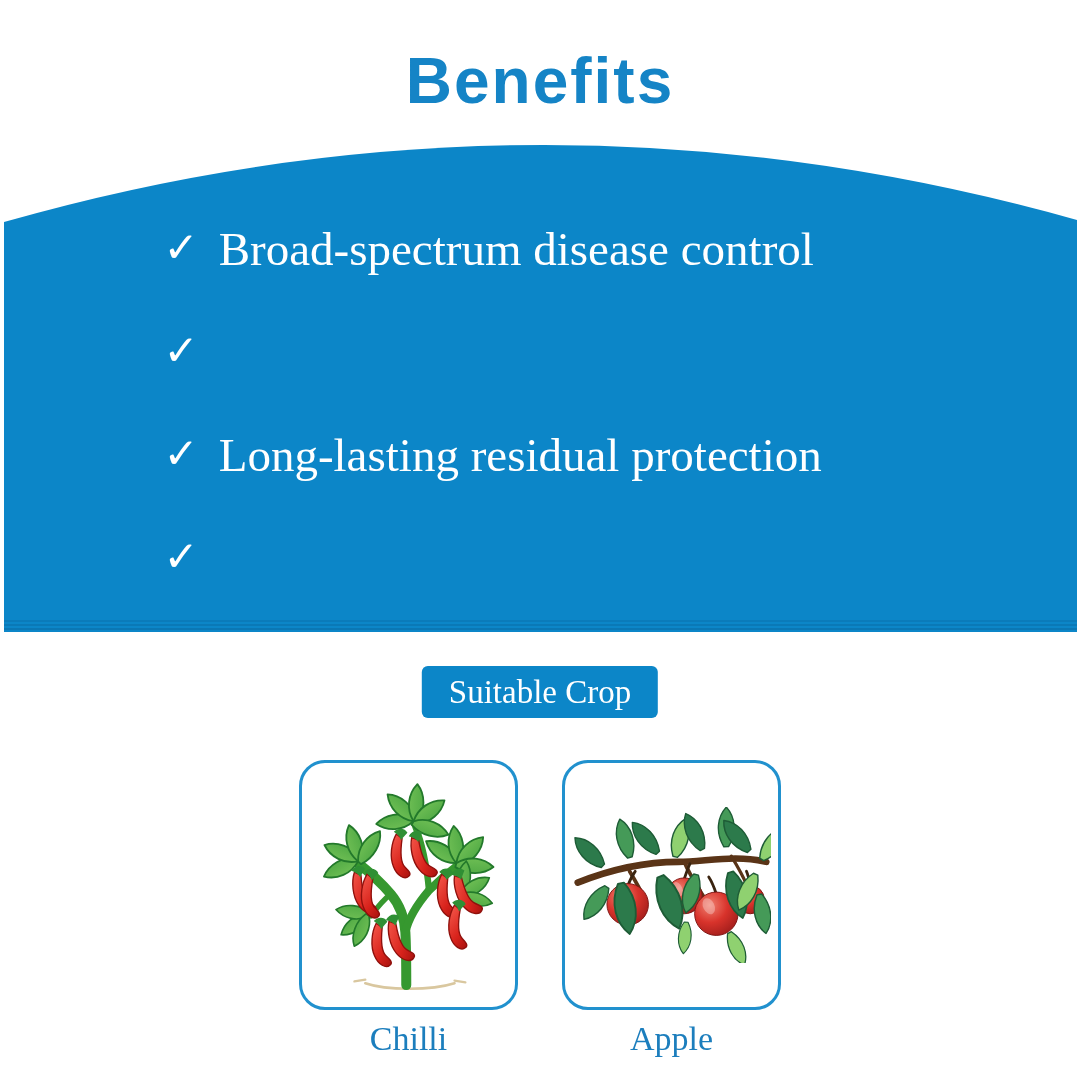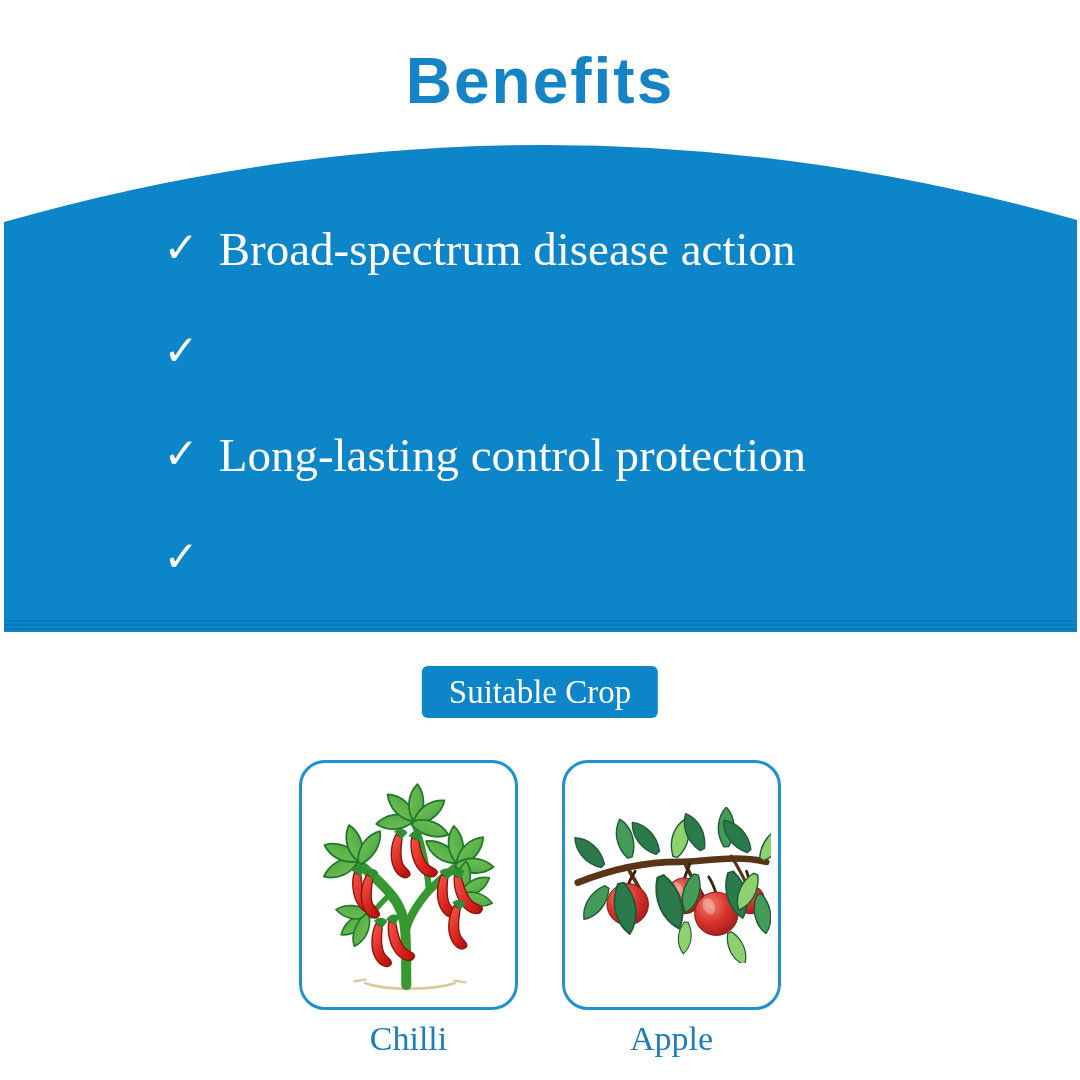--- a/index.html
+++ b/index.html
@@ -109,28 +109,28 @@
   <svg class="banner-svg" viewBox="0 0 1080 640" xmlns="http://www.w3.org/2000/svg" aria-hidden="true">
     <path d="M0,222 Q540,68 1080,222 L1080,632 L0,632 Z" style="fill:var(--c-banner)"></path>
     <rect x="0" y="620" width="1080" height="2" fill="#0a6fa9" opacity="0.45"></rect>
     <rect x="0" y="624" width="1080" height="2" fill="#0a6fa9" opacity="0.55"></rect>
     <rect x="0" y="628" width="1080" height="2" fill="#0a6fa9" opacity="0.65"></rect>
   </svg>
 
   <ul class="benefits-list">
     <li class="benefit-item">
       <span class="check-icon">✓</span>
-      <span>Broad-spectrum disease action</span>
-    </li>
-    <li class="benefit-item">
-      <span class="check-icon">✓</span>
-    </li>
-    <li class="benefit-item">
-      <span class="check-icon">✓</span>
-      <span>Long-lasting control protection</span>
+      <span>Broad-spectrum disease control</span>
+    </li>
+    <li class="benefit-item">
+      <span class="check-icon">✓</span>
+    </li>
+    <li class="benefit-item">
+      <span class="check-icon">✓</span>
+      <span>Long-lasting residual protection</span>
     </li>
     <li class="benefit-item">
       <span class="check-icon">✓</span>
     </li>
   </ul>
 
   <div class="crop-badge">Suitable Crop</div>
 
   <div class="crops-row">
 

